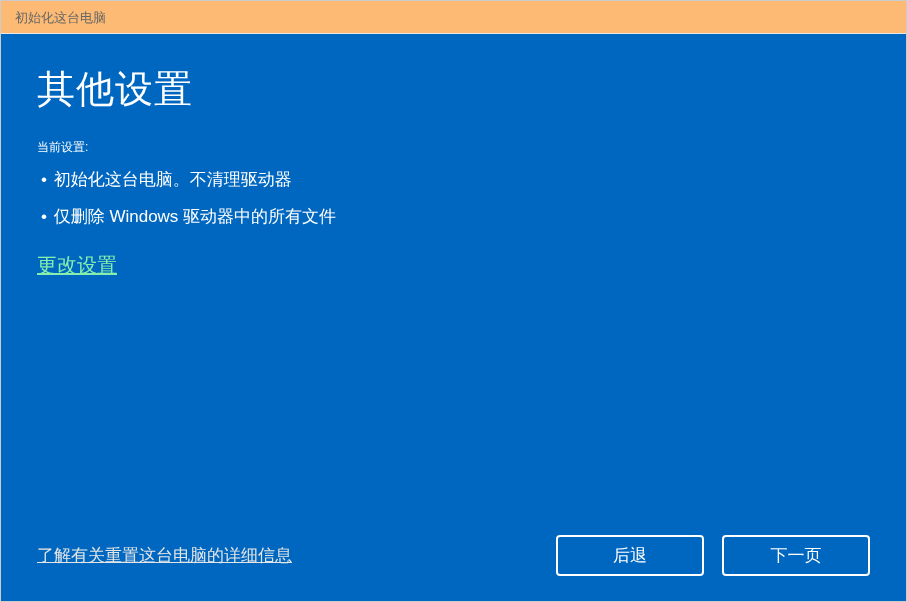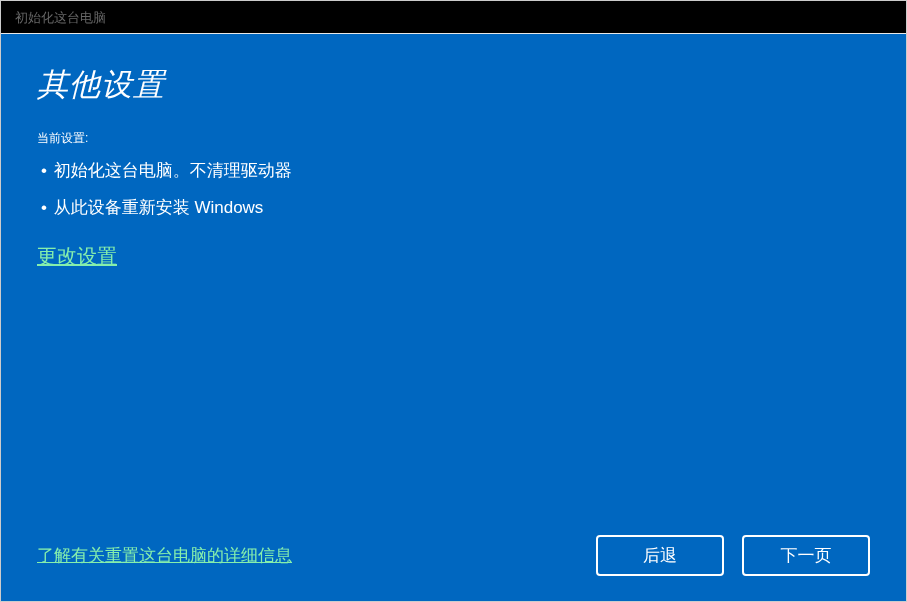--- a/index.html
+++ b/index.html
@@ -9,41 +9,40 @@
     }
     body {
       font-family: "Microsoft YaHei", "Segoe UI", sans-serif;
       background: #fff;
       width: 907px;
       height: 602px;
       overflow: hidden;
       border: 1px solid #ccc;
     }
     .titlebar {
-      background: #000000;
+      background: #fdba74;
       color: #666;
       font-size: 13px;
       padding: 8px 14px;
       height: 33px;
       border-bottom: 1px solid #e8e8e8;
     }
     .main {
       background: #0067c0;
       color: #fff;
       height: 568px;
       padding: 30px 36px 26px 36px;
       display: flex;
       flex-direction: column;
     }
     .heading {
-      font-size: 31px;
+      font-size: 38px;
       font-weight: 400;
       margin-bottom: 24px;
       letter-spacing: 1px;
-      font-style: italic;
     }
     .subheading {
       font-size: 12px;
       margin-bottom: 12px;
     }
     .settings-list {
       list-style: none;
     }
     .settings-list li {
       font-size: 17px;
@@ -64,55 +63,55 @@
     }
     .spacer {
       flex: 1;
     }
     .footer {
       display: flex;
       align-items: center;
       justify-content: space-between;
     }
     .learn-link {
-      color: #86efac;
+      color: #e5e5e5;
       text-decoration: underline;
       font-size: 17px;
       cursor: pointer;
     }
     .buttons {
       display: flex;
       gap: 18px;
     }
     .btn {
       background: transparent;
       border: 2px solid #fff;
       color: #fff;
       font-size: 17px;
       padding: 7px 0;
-      width: 128px;
+      width: 148px;
       text-align: center;
       border-radius: 4px;
       cursor: pointer;
       font-family: inherit;
     }
   </style>
 </head>
 <body>
 
 <div class="titlebar">
   <span>初始化这台电脑</span>
 </div>
 
 <div class="main">
   <h1 class="heading">其他设置</h1>
   <div class="subheading">当前设置:</div>
   <ul class="settings-list">
     <li>初始化这台电脑。不清理驱动器</li>
-    <li> 从此设备重新安装 Windows</li>
+    <li>仅删除 Windows 驱动器中的所有文件</li>
   </ul>
   <a class="change-link">更改设置</a>
 
   <div class="spacer"></div>
 
   <div class="footer">
     <a class="learn-link">了解有关重置这台电脑的详细信息</a>
     <div class="buttons">
       <button class="btn">后退</button>
       <button class="btn">下一页</button>

